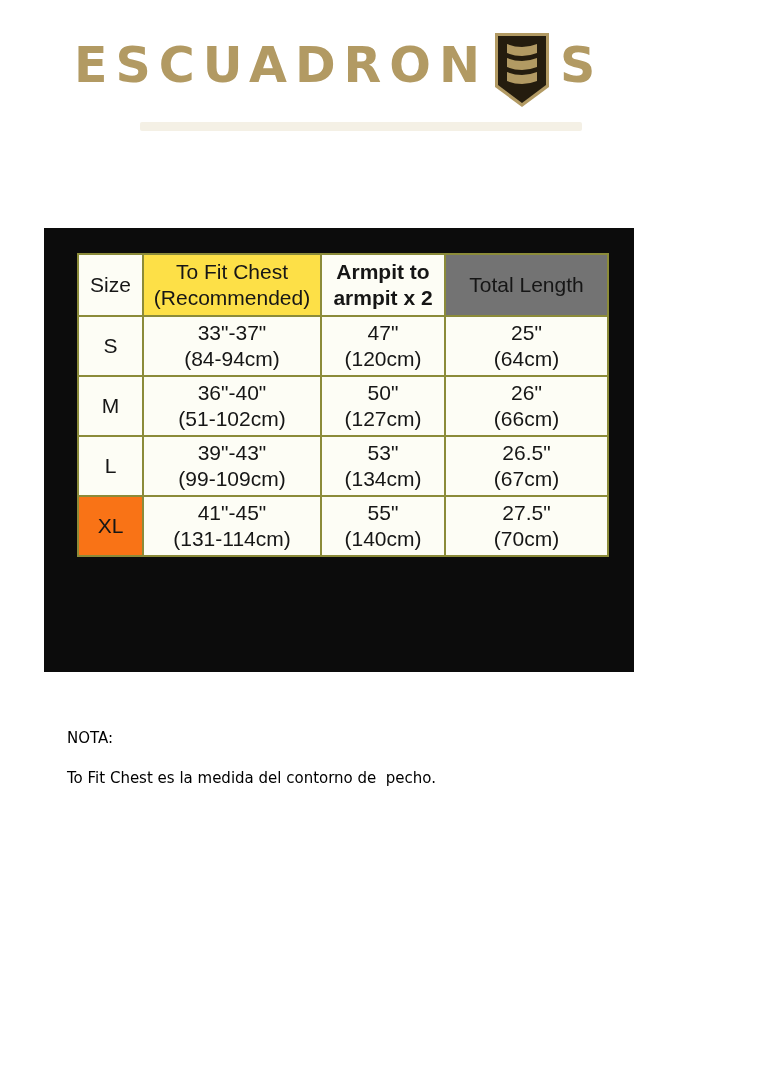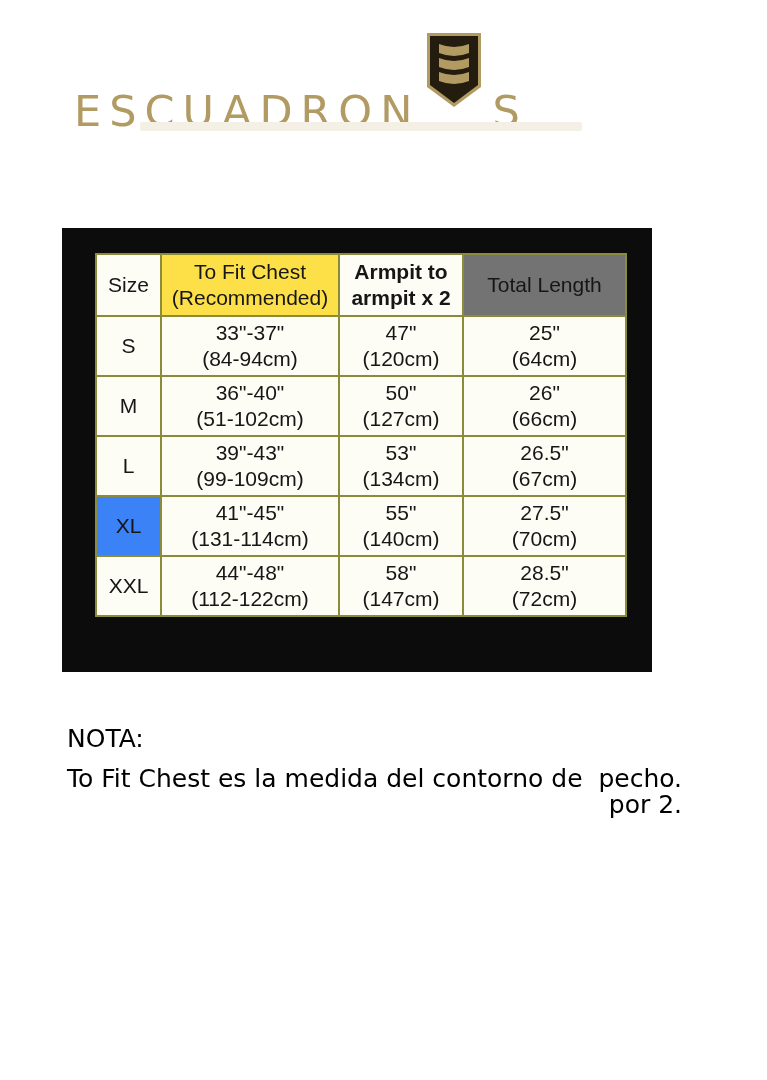--- a/index.html
+++ b/index.html
@@ -9,37 +9,36 @@
     font-family:"Liberation Sans", sans-serif;
   }
 
   
   .logo-row {
     position:absolute; left:74px; top:30px;
     display:flex; align-items:flex-start;
   }
   .logo-text {
     font-family:"DejaVu Sans", sans-serif;
-    font-weight:normal;
-    font-size:43px;
+    font-weight:bold;
+    font-size:49px;
     line-height:72px;
     letter-spacing:8px;
     white-space:nowrap;
-    margin-top:45px;
   }
   .logo-badge { margin:2px 10px 0 6px; display:block; }
   .logo-underline {
     position:absolute; left:140px; top:122px;
     width:442px; height:9px;
     border-radius:2px;
   }
 
   
   .chart-frame {
-    position:absolute; left:62px; top:228px;
+    position:absolute; left:44px; top:228px;
     width:590px; height:444px;
   }
   .size-table {
     position:absolute; left:33px; top:25px;
     border-collapse:collapse;
     table-layout:fixed;
   }
   .size-table td, .size-table th {
     text-align:center; vertical-align:middle;
     color:#161616;
@@ -51,21 +50,21 @@
   .col-armpit { width:124px; }
   .col-length { width:163px; }
   .row-head { height:62px; }
   .row-data { height:60px; }
   .cell-line { display:block; }
 
   
   .note {
     position:absolute; left:67px; top:726px;
     font-family:"DejaVu Sans", sans-serif;
-    font-size:25px; color:#000000;
+    font-size:15px; color:#000000;
   }
   .note-title { line-height:25px; margin-bottom:15px; }
   .note-line  { line-height:25.5px; white-space:pre-wrap;text-align:right; }
 </style>
 </head>
 <body style="background: rgb(255, 255, 255);">
 
 <div class="logo-row">
   <span class="logo-text" style="color: rgb(178, 154, 99);">ESCUADRON</span>
   <svg class="logo-badge" width="56" height="76" viewBox="0 0 56 76">
@@ -153,55 +152,37 @@
           <span class="cell-line">53"</span>
           <span class="cell-line">(134cm)</span>
         </td>
         <td style="border: 2px solid rgb(139, 139, 57); background: rgb(253, 253, 245);">
           <span class="cell-line">26.5"</span>
           <span class="cell-line">(67cm)</span>
         </td>
       </tr>
 
       <tr class="row-data">
-        <td style="border: 2px solid rgb(139, 139, 57); background: #3b82f6;">
+        <td style="border: 2px solid rgb(139, 139, 57); background: #f97316;">
             <span class="cell-line">XL</span>
           </td>
         <td style="border: 2px solid rgb(139, 139, 57); background: rgb(253, 253, 245);">
           <span class="cell-line">41"-45"</span>
           <span class="cell-line">(131-114cm)</span>
         </td>
         <td style="border: 2px solid rgb(139, 139, 57); background: rgb(253, 253, 245);">
           <span class="cell-line">55"</span>
           <span class="cell-line">(140cm)</span>
         </td>
         <td style="border: 2px solid rgb(139, 139, 57); background: rgb(253, 253, 245);">
           <span class="cell-line">27.5"</span>
           <span class="cell-line">(70cm)</span>
         </td>
       </tr>
 
-      <tr class="row-data">
-        <td style="border: 2px solid rgb(139, 139, 57); background: rgb(253, 253, 245);">
-            <span class="cell-line">XXL</span>
-          </td>
-        <td style="border: 2px solid rgb(139, 139, 57); background: rgb(253, 253, 245);">
-          <span class="cell-line">44"-48"</span>
-          <span class="cell-line">(112-122cm)</span>
-        </td>
-        <td style="border: 2px solid rgb(139, 139, 57); background: rgb(253, 253, 245);">
-          <span class="cell-line">58"</span>
-          <span class="cell-line">(147cm)</span>
-        </td>
-        <td style="border: 2px solid rgb(139, 139, 57); background: rgb(253, 253, 245);">
-          <span class="cell-line">28.5"</span>
-          <span class="cell-line">(72cm)</span>
-        </td>
-      </tr>
     </tbody>
   </table>
 </div>
 
 <div class="note">
   <div class="note-title">NOTA:</div>
   <div class="note-line">To Fit Chest es la medida del contorno de  pecho.</div>
-  <div class="note-line">por 2.</div>
 </div>
 
 </body></html>

